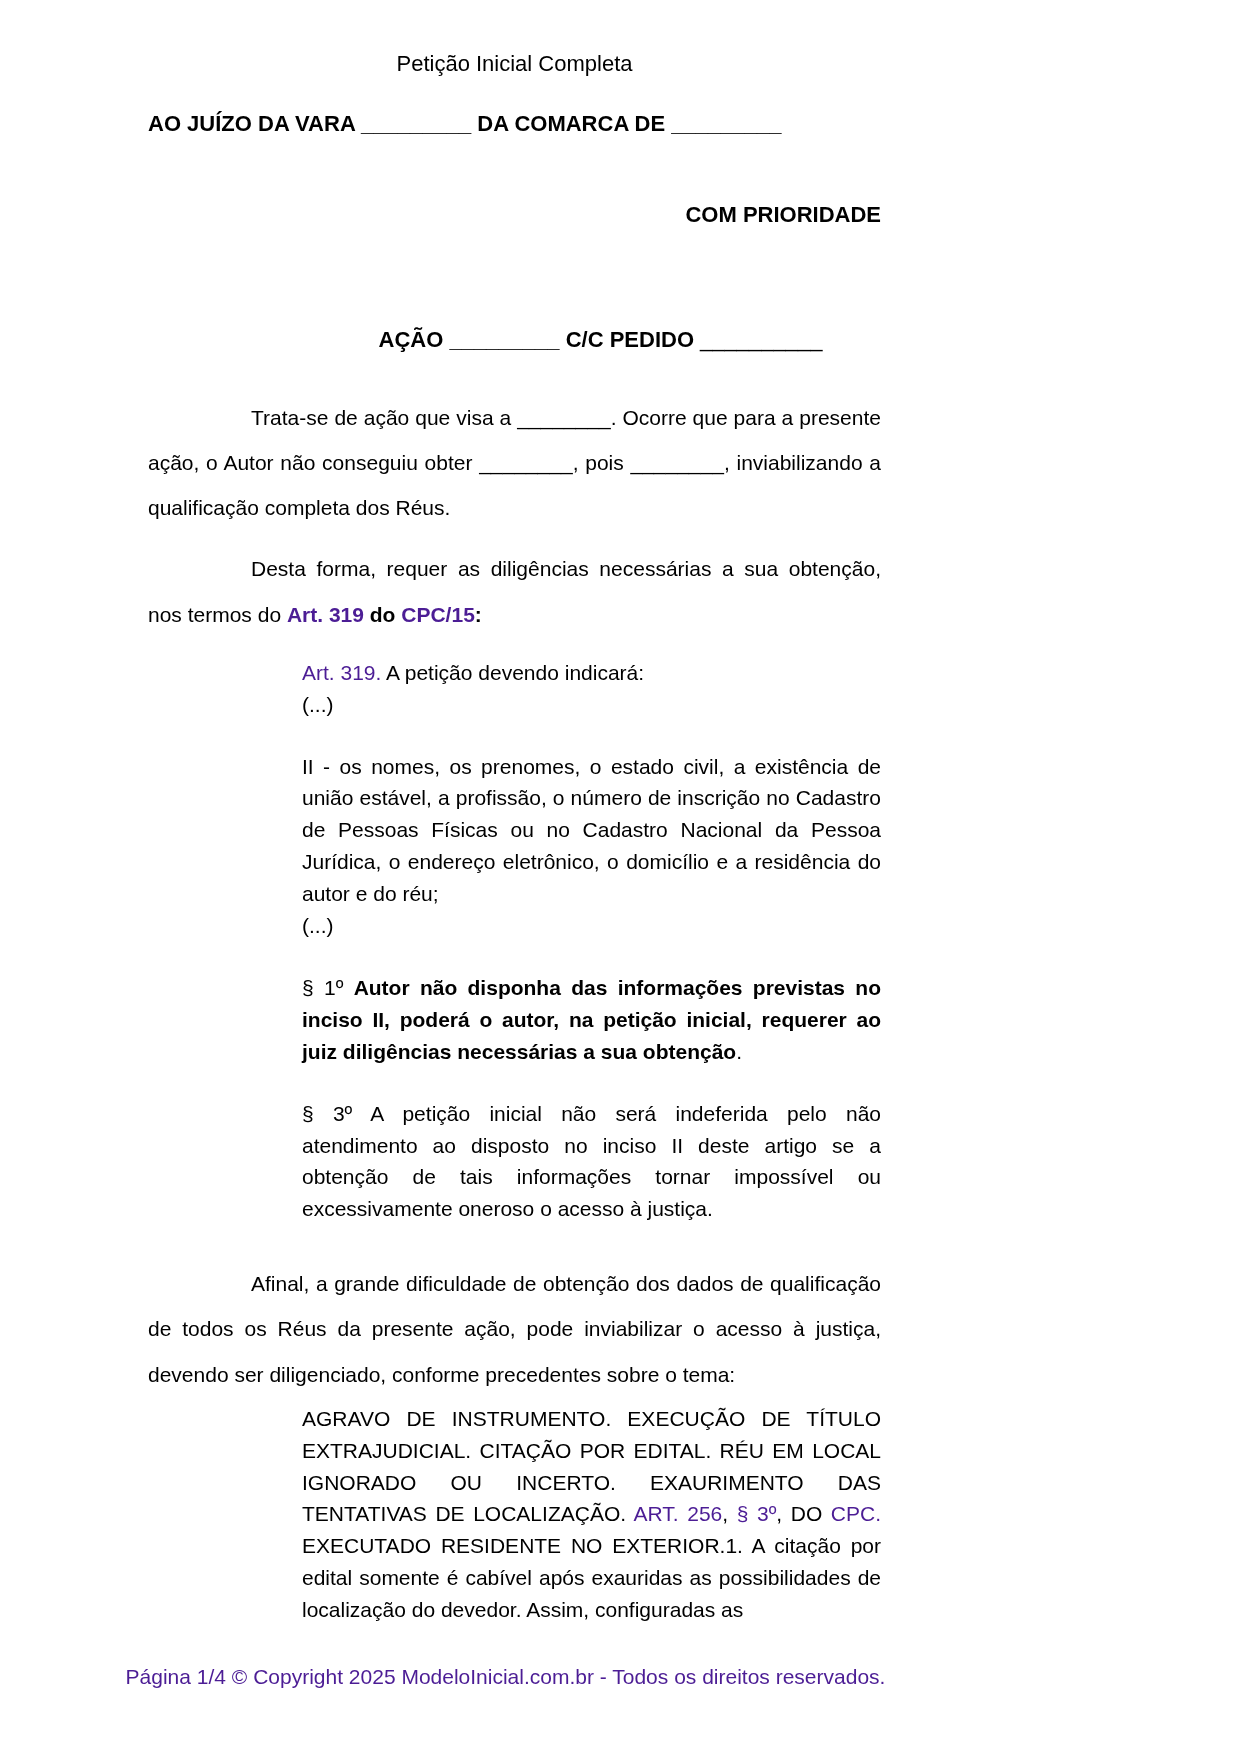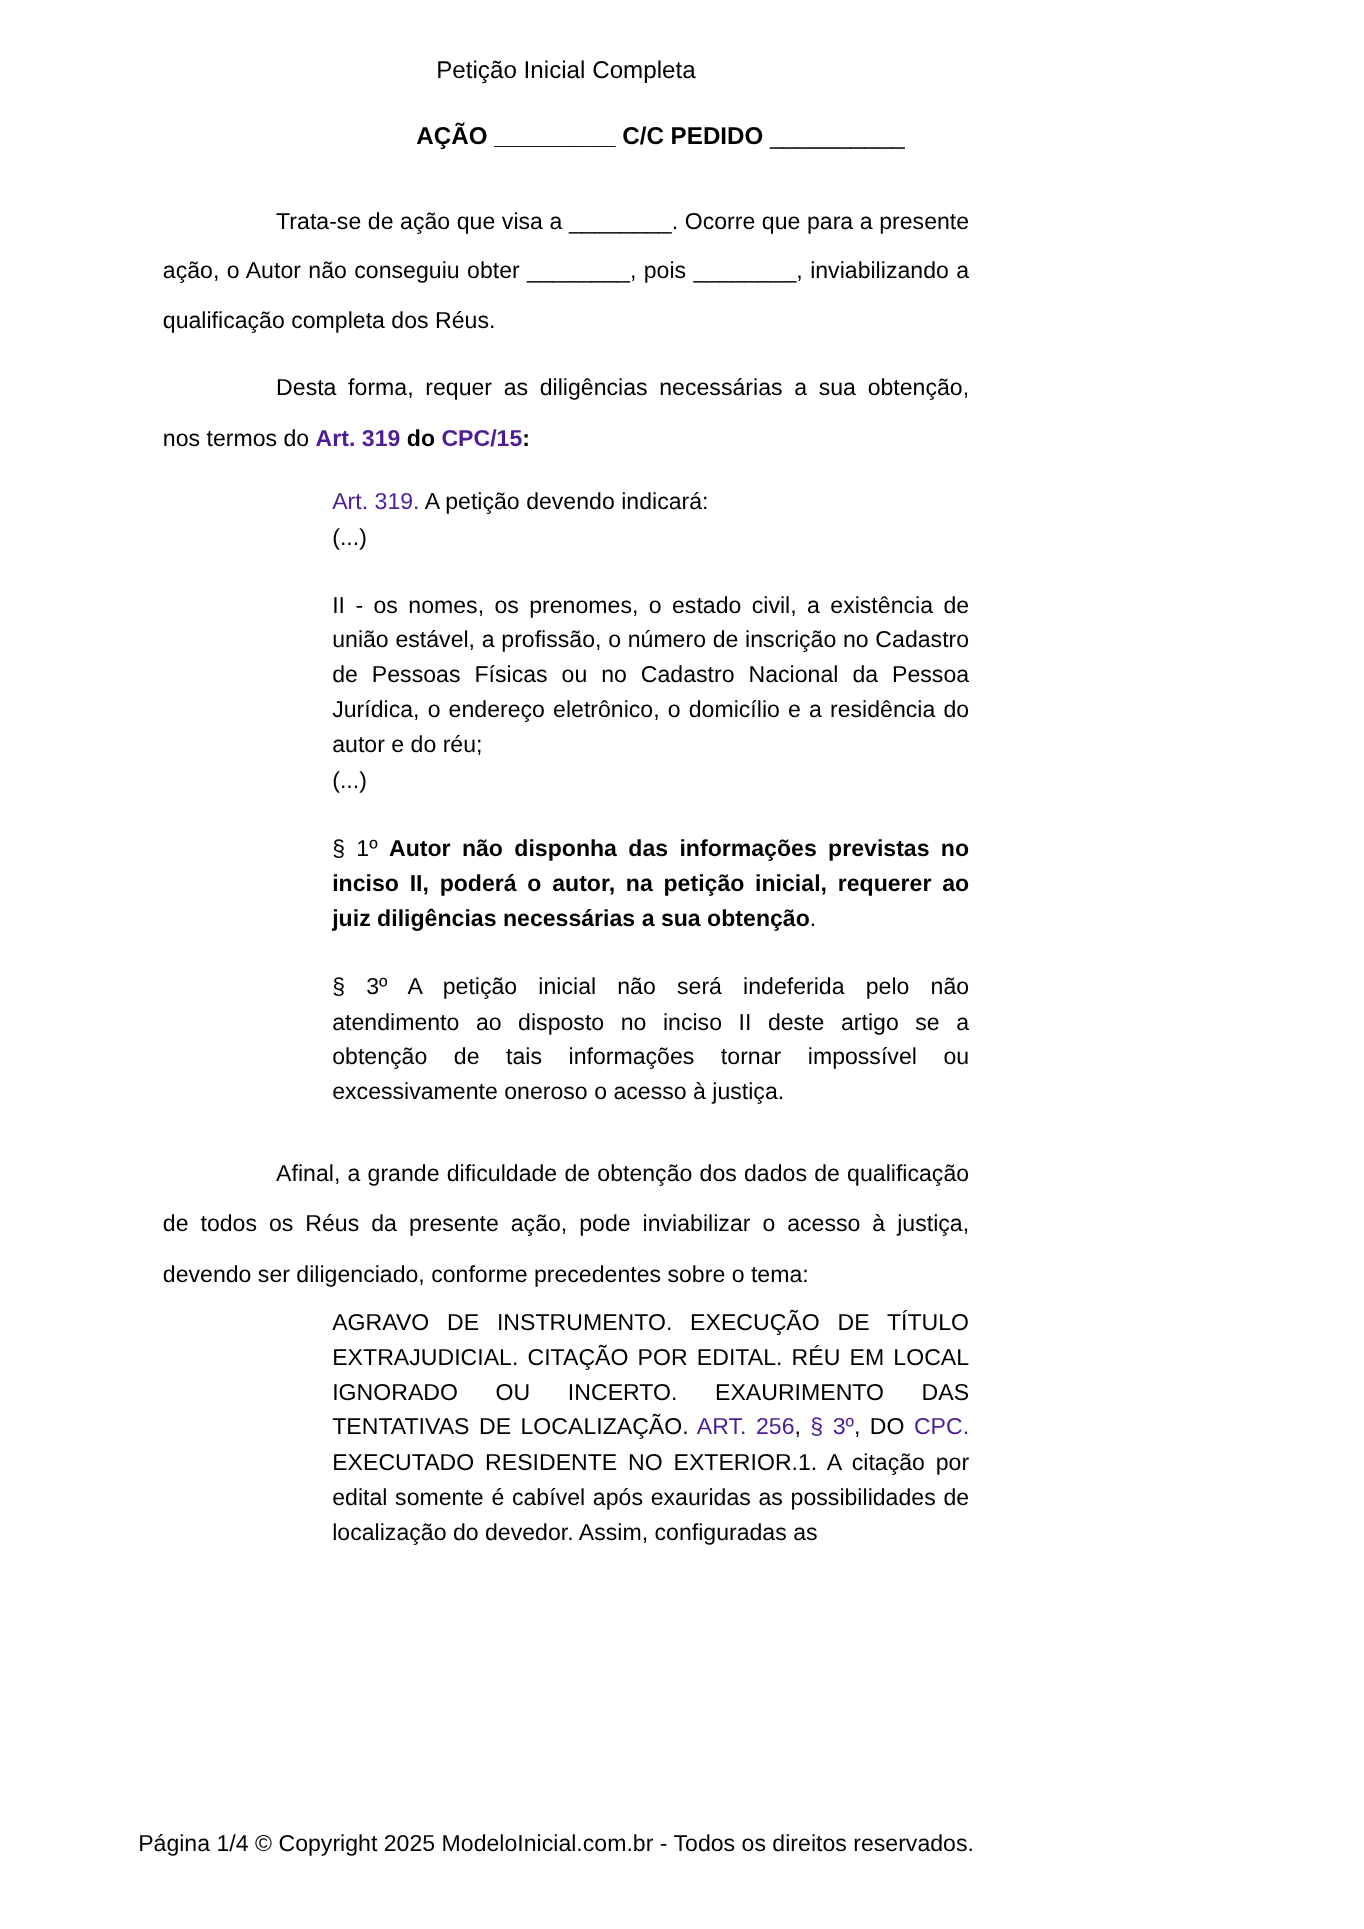--- a/index.html
+++ b/index.html
@@ -74,31 +74,33 @@
     cursor:pointer;
   }
   .blank{white-space:nowrap;}
   .footer{
     position:absolute;
     left:0;right:0;
     top:1666px;
     text-align:center;
     font-size:21px;
     line-height:22px;
-    color:#000000;
+    color:#4c1d95;
   }
 </style>
 </head>
 <body>
 
 <div class="page">
 
   <div class="doc-title">Petição Inicial Completa</div>
 
+  <div class="court-line"><span>AO JUÍZO DA VARA  </span><span class="blank">_________</span><span>  DA COMARCA DE  </span><span class="blank">_________</span></div>
 
+  <div class="priority">COM PRIORIDADE</div>
 
   <div class="action-line"><span>AÇÃO  </span><span class="blank">_________</span><span>  C/C PEDIDO  </span><span class="blank thin">__________</span></div>
 
 
   <p class="body-par indent mb16"><span>Trata-se de ação que visa a </span><span class="blank">________</span><span>. Ocorre que para a presente ação, o Autor não conseguiu obter </span><span class="blank">________</span><span>, pois </span><span class="blank">________</span><span>, inviabilizando a qualificação completa dos Réus.</span></p>
 
   <p class="body-par indent mb20"><span>Desta forma, requer as diligências necessárias a sua obtenção, nos termos do </span><a class="doc-link bold">Art. 319</a><span class="bold"> do </span><a class="doc-link bold">CPC/15</a><span class="bold">:</span></p>
 
   <div class="quote">
     <p class="q-par"><a class="doc-link">Art. 319.</a><span> A petição devendo indicará:</span><br><span>(...)</span></p>

